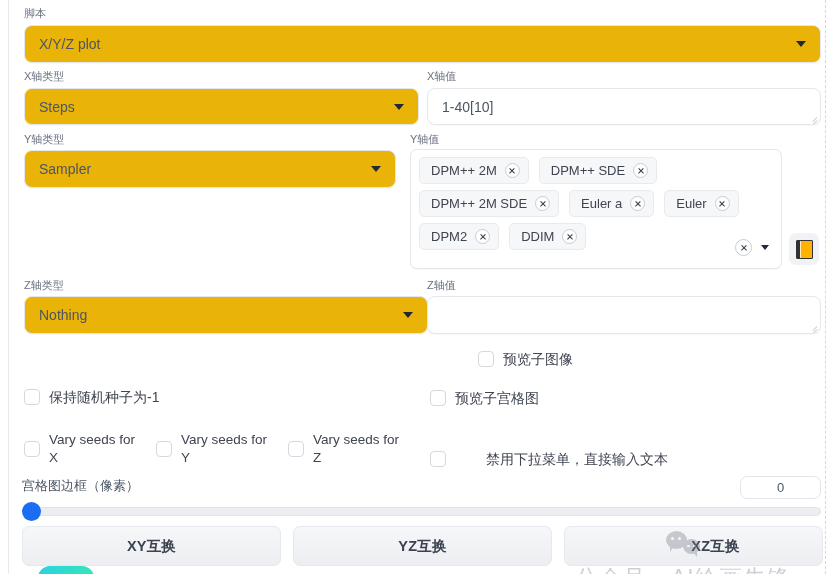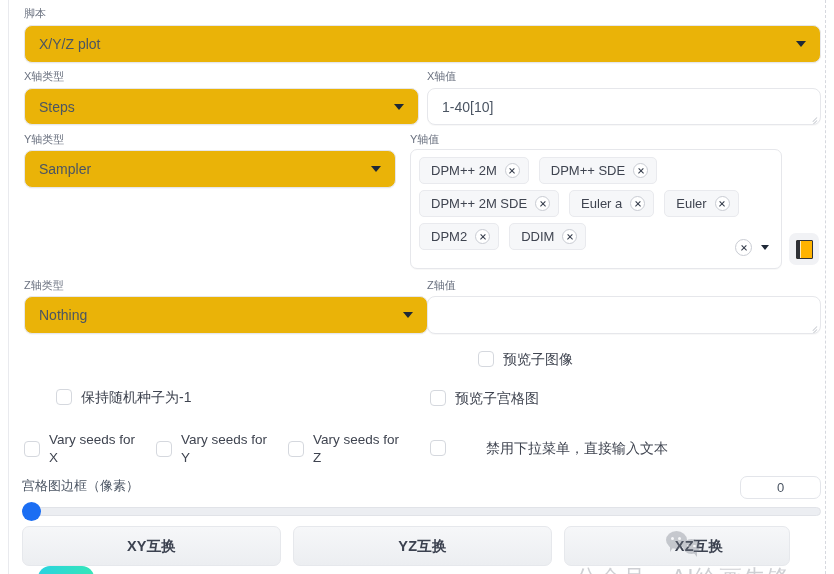--- a/index.html
+++ b/index.html
@@ -438,21 +438,21 @@
 
     <div class="textbox" style="left:427px; top:296px; width:394px; height:38px;">
       <span></span>
       <span class="resize-grip">
           <i></i>
           <i></i>
         </span>
     </div>
 
 
-    <div class="cbrow" style="left:24px; top:388px;margin-left:32px;">
+    <div class="cbrow" style="left:24px; top:388px;">
       <span class="cbox"></span>
       <span class="cbtext zh">保持随机种子为-1</span>
     </div>
 
     <div class="cbrow" style="left:430px; top:350px;margin-left:48px;">
       <span class="cbox"></span>
       <span class="cbtext zh">预览子图像</span>
     </div>
 
     <div class="cbrow" style="left:430px; top:389px;">
@@ -468,21 +468,21 @@
     <div class="cbrow" style="left:156px; top:431px; width:130px;">
       <span class="cbox" style="margin-top:10px;"></span>
       <span class="cbtext" style="max-width:88px;">Vary seeds for Y</span>
     </div>
 
     <div class="cbrow" style="left:288px; top:431px; width:130px;">
       <span class="cbox" style="margin-top:10px;"></span>
       <span class="cbtext" style="max-width:88px;">Vary seeds for Z</span>
     </div>
 
-    <div class="cbrow" style="left:430px; top:439px;gap:40px;">
+    <div class="cbrow" style="left:430px; top:450px;gap:40px;">
       <span class="cbox"></span>
       <span class="cbtext zh">禁用下拉菜单，直接输入文本</span>
     </div>
 
     <div class="slider-label" style="left:22px; top:477px;">宫格图边框（像素）</div>
 
     <div class="num-input" style="left:740px; top:476px; width:81px; height:23px;">
       <span>0</span>
     </div>
 
@@ -490,21 +490,21 @@
     <div class="thumb" style="left:22px; top:502px;"></div>
 
     <div class="btn" style="left:22px; top:526px; width:259px; height:40px;">
       <span>XY互换</span>
     </div>
 
     <div class="btn" style="left:293px; top:526px; width:259px; height:40px;">
       <span>YZ互换</span>
     </div>
 
-    <div class="btn" style="left:564px; top:526px; width:226px; height:40px;padding-left:44px;">
+    <div class="btn" style="left:564px; top:526px; width:259px; height:40px;padding-left:44px;">
       <span>XZ互换</span>
     </div>
 
     <div class="teal-pill" style="left:38px; top:566px;"></div>
 
     <div class="watermark" style="left:575px; top:530px;">
       <span class="wechat">
         <span class="b1"></span>
           <span class="t1"></span>
         <span class="b2"></span>

